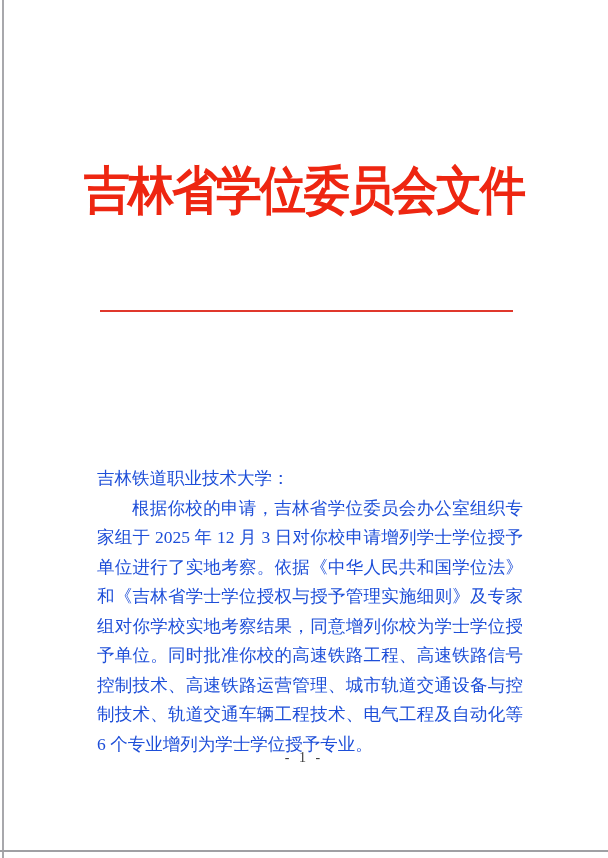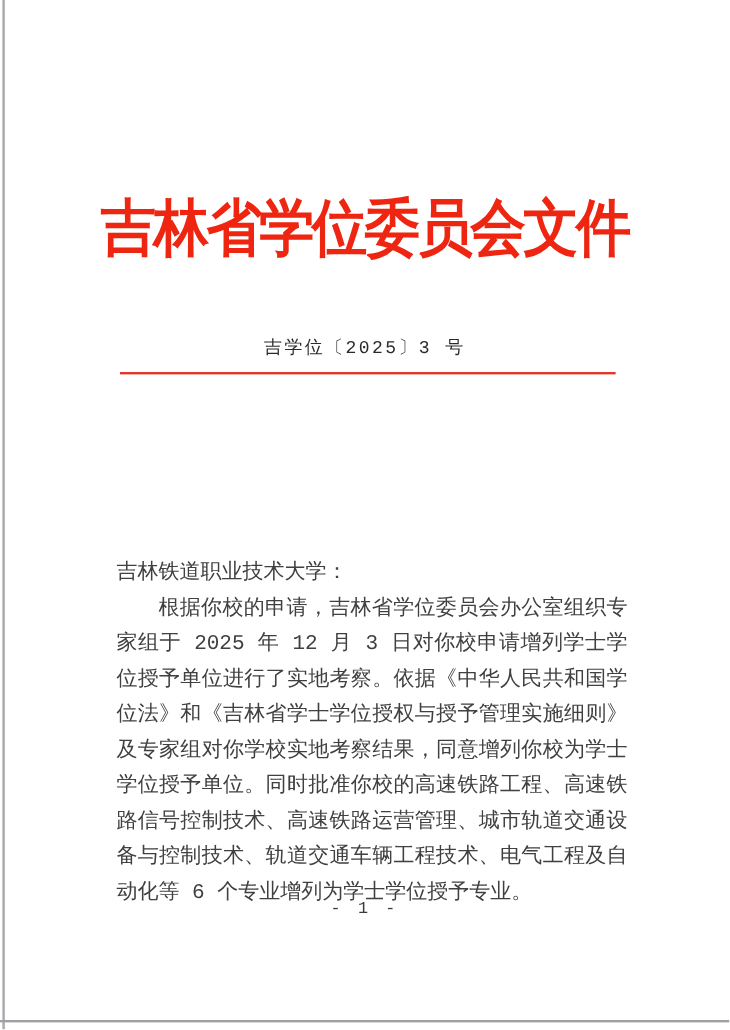--- a/index.html
+++ b/index.html
@@ -6,21 +6,21 @@
     margin: 0;
     padding: 0;
     background: #ffffff;
   }
   .page {
     position: relative;
     width: 608px;
     height: 858px;
     background: #ffffff;
     overflow: hidden;
-    font-family: Liberation Mono, monospace;
+    font-family: Liberation Serif, serif;
     color: #1f1f1f;
   }
   
   .edge-left {
     position: absolute;
     left: 2px;
     top: 0;
     width: 2px;
     height: 858px;
     background: #a8a8ac;
@@ -81,21 +81,21 @@
   }
   
   .body-block {
     position: absolute;
     top: 464px;
     left: 97px;
     width: 426px;
     font-size: 17.5px;
     line-height: 29.5px;
     text-align: justify;
-    color: #404040;
+    color: #1d4ed8;
   }
   .salutation {
     text-align: left;
   }
   .paragraph {
     text-indent: 2em;
   }
   
   .page-number {
     position: absolute;
@@ -112,21 +112,20 @@
 </head>
 <body>
 
 <div class="page">
 
   <div class="edge-left"></div>
   <div class="edge-bottom"></div>
 
   <div class="org-title">吉林省学位委员会文件</div>
 
-  <div class="doc-number">吉学位〔2025〕3 号</div>
 
   <div class="red-divider"></div>
 
   <div class="doc-title">
   </div>
 
   <div class="body-block">
     <div class="salutation">吉林铁道职业技术大学：</div>
     <div class="paragraph">根据你校的申请，吉林省学位委员会办公室组织专家组于 2025 年 12 月 3 日对你校申请增列学士学位授予单位进行了实地考察。依据《中华人民共和国学位法》和《吉林省学士学位授权与授予管理实施细则》及专家组对你学校实地考察结果，同意增列你校为学士学位授予单位。同时批准你校的高速铁路工程、高速铁路信号控制技术、高速铁路运营管理、城市轨道交通设备与控制技术、轨道交通车辆工程技术、电气工程及自动化等 6 个专业增列为学士学位授予专业。</div>
   </div>

